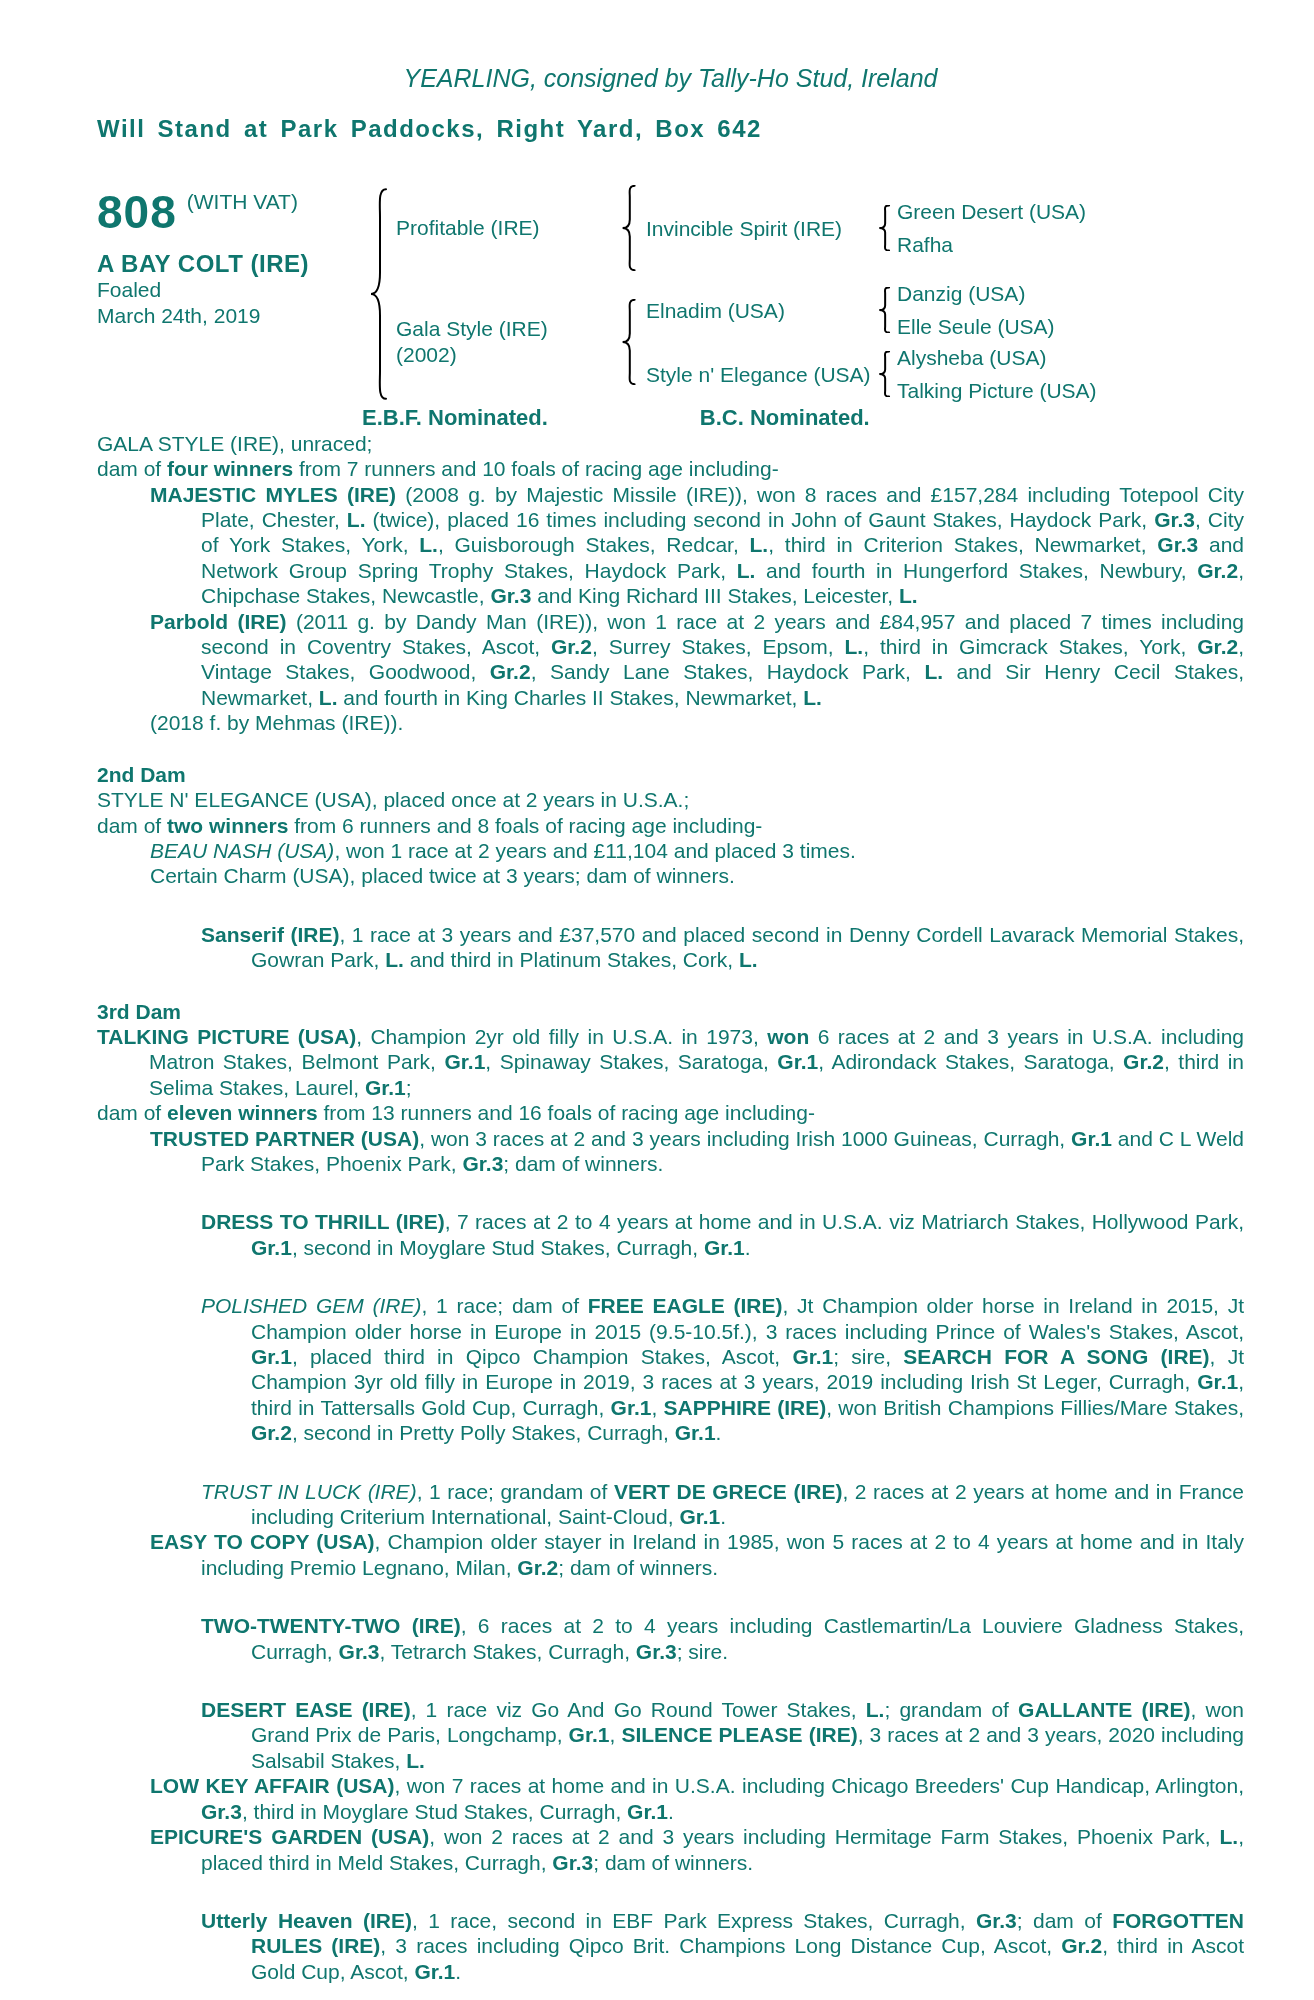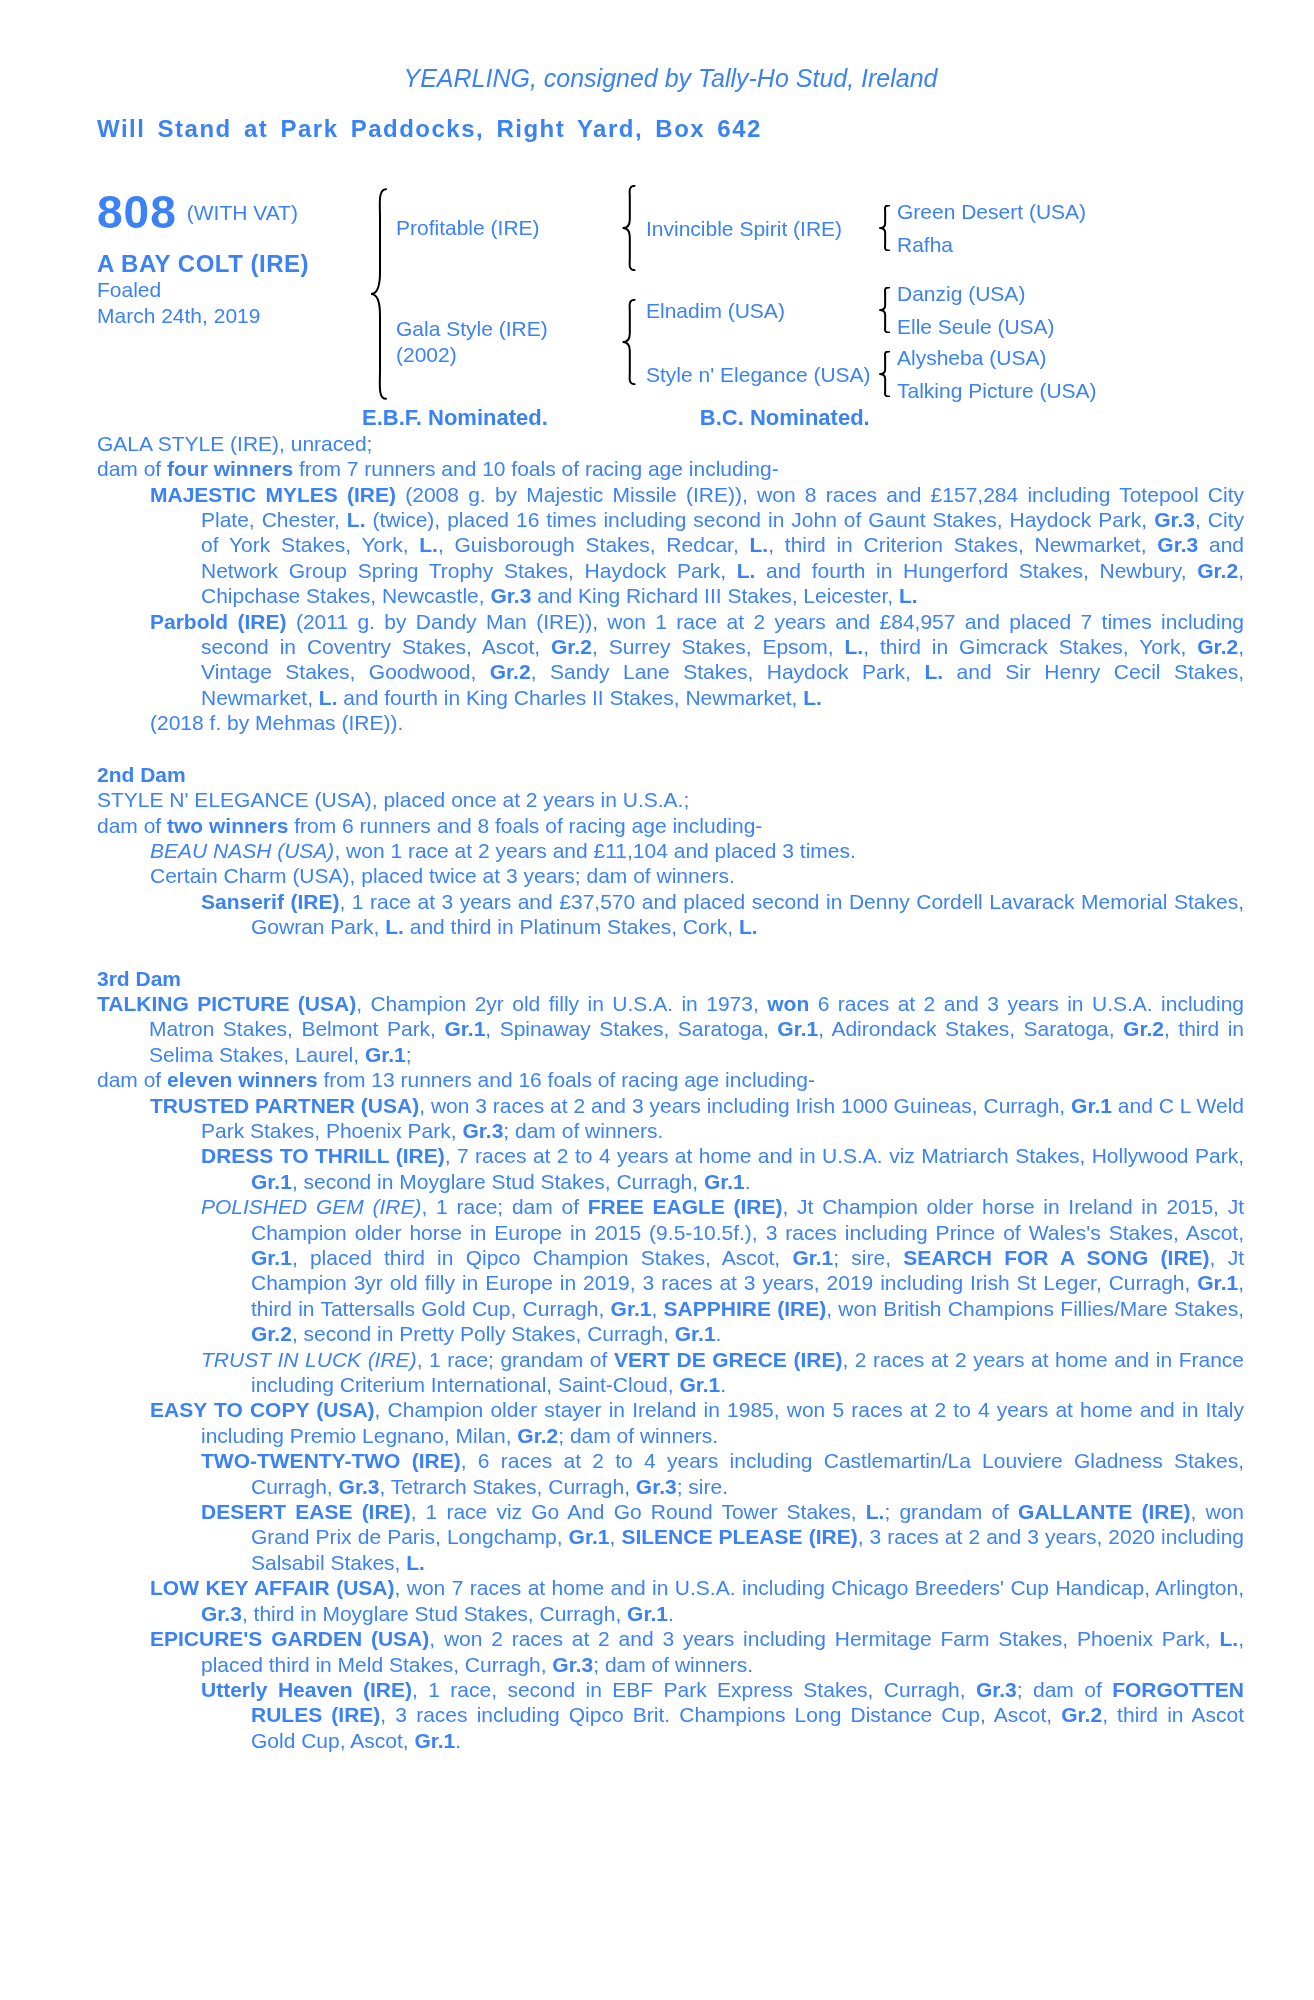--- a/index.html
+++ b/index.html
@@ -1,28 +1,28 @@
 <!DOCTYPE html>
 <html><head>
 <meta charset="utf-8">
 <style>
   html,body { margin:0; padding:0; background:#ffffff; }
   .page {
     position:relative; width:1314px; height:2000px; box-sizing:border-box;
-    background:#ffffff; color:#3b82f6;
+    background:#ffffff; color:#0f766e;
     font-family:"Liberation Sans","DejaVu Sans",sans-serif;
     font-size:21px; line-height:25.4px; overflow:hidden;
     padding:64px 70px 0 97px;
   }
   .consignor { text-align:center; font-style:italic; font-size:25px; line-height:28px; }
   .stand { font-weight:bold; font-size:24px; letter-spacing:1.5px; word-spacing:4px; margin-top:24px; }
 
   .ped { display:flex; align-items:center; margin-top:44px; }
   .lot-col { width:272px; flex:none; align-self:flex-start; padding-top:4px; }
-  .lot-num-row { display:flex; align-items:center; gap:10px; }
+  .lot-num-row { display:flex; align-items:flex-start; gap:10px; }
   .lot-number { font-size:46px; font-weight:bold; letter-spacing:1px; line-height:46px; }
   .lot-vat { font-size:21px; }
   .lot-desc { font-weight:bold; font-size:24px; margin-top:16px; letter-spacing:0.5px; }
   .lot-foaled { font-size:21px; line-height:26px; }
   .ped-tree { display:flex; align-items:center; }
   .halves { display:flex; flex-direction:column; gap:10px; }
   .ped-half { display:flex; align-items:center; }
   .ped-parent { width:225px; flex:none; padding-left:7px; line-height:26px; }
   .ped-pairs { display:flex; flex-direction:column; gap:6px; }
   .ped-pair { display:flex; align-items:center; }
@@ -32,21 +32,21 @@
   .brace { flex:none; display:block; }
 
   .nominated { display:flex; font-weight:bold; font-size:22px; margin-top:2px; }
   .nominated .ebf { margin-left:265px; }
   .nominated .bc  { margin-left:152px; }
 
   .sec-title { font-weight:bold; margin-top:26px; }
   .para { text-align:justify; }
   .para.l0 { padding-left:52px;  text-indent:-52px; }
   .para.l1 { padding-left:104px; text-indent:-51px; }
-  .para.l2 { padding-left:154px; text-indent:-50px; }
+  .para.l2 { padding-left:154px; text-indent:-50px;margin-top:33px; }
   .para span.b { font-weight:bold; }
   .para span.i { font-style:italic; }
 </style>
 </head>
 <body>
 
 <div class="page">
 
   <div class="consignor">YEARLING, consigned by Tally-Ho Stud, Ireland</div>
   <div class="stand">Will Stand at Park Paddocks, Right Yard, Box 642</div>

